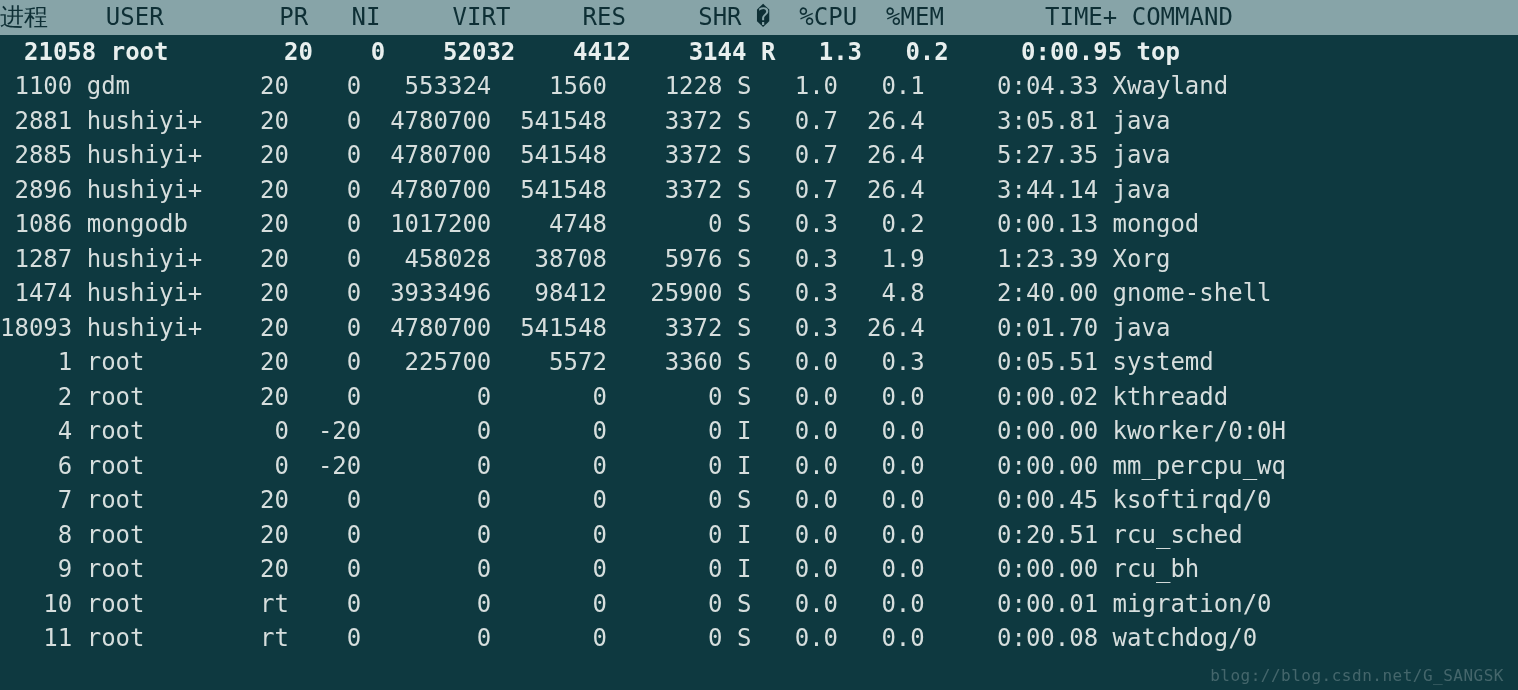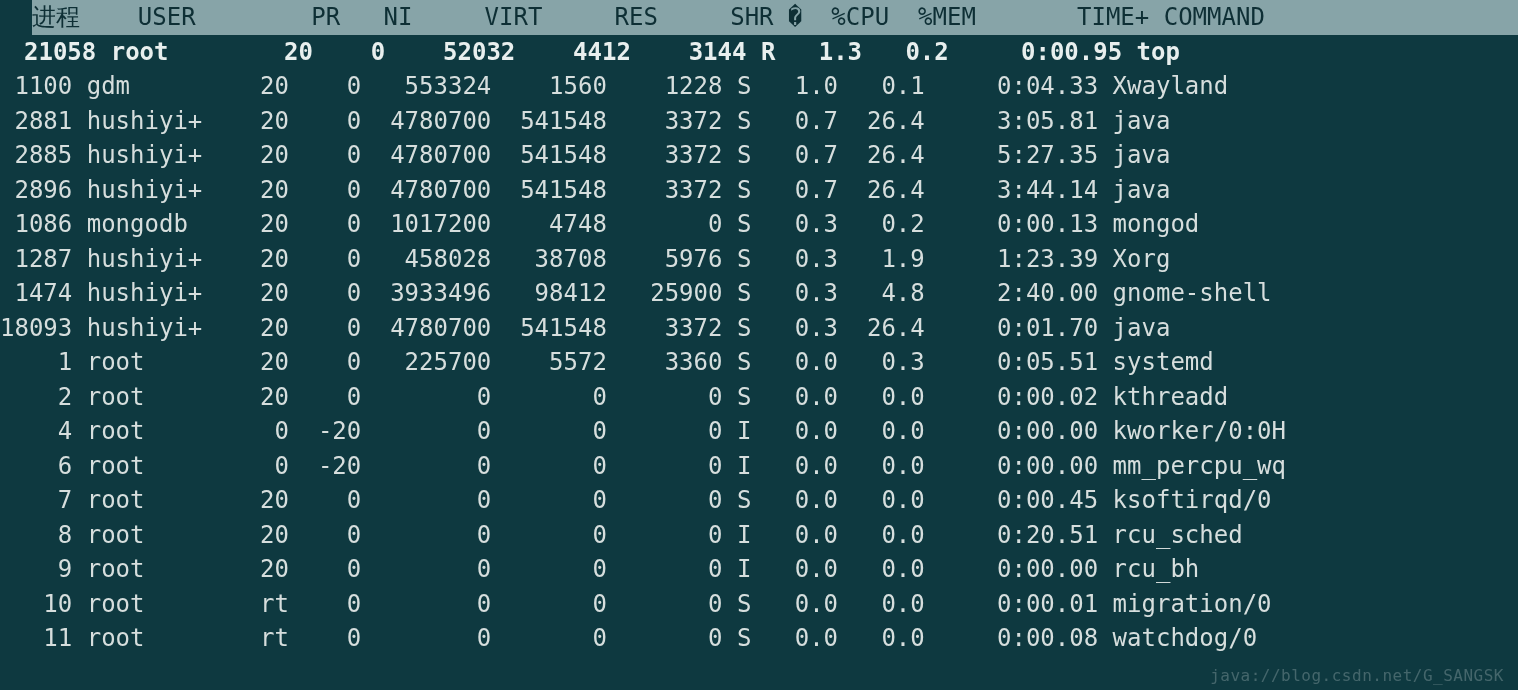--- a/index.html
+++ b/index.html
@@ -20,21 +20,20 @@
   }
   .row {
     height: 34.5px;
     line-height: 34.5px;
     padding: 0;
     margin: 0;
   }
   .header-row {
     background: #87a4a8;
     color: #0e2f35;
-    margin-left: 32px;
   }
   .bold-row {
     font-weight: 700;
     color: #e8efee;
     padding-left: 24px;
   }
   .watermark {
     position: absolute;
     right: 14px;
     bottom: 6px;
@@ -42,13 +41,13 @@
     color: rgba(210, 220, 220, 0.28);
     letter-spacing: 0.5px;
     font-family: "DejaVu Sans Mono", monospace;
     pointer-events: none;
   }
 </style>
 </head>
 <body>
 
 <div class="screen" id="screen"><div class="row header-row">进程    USER        PR   NI     VIRT     RES     SHR �  %CPU  %MEM       TIME+ COMMAND</div><div class="row bold-row">21058 root        20    0    52032    4412    3144 R   1.3   0.2     0:00.95 top</div><div class="row"> 1100 gdm         20    0   553324    1560    1228 S   1.0   0.1     0:04.33 Xwayland</div><div class="row"> 2881 hushiyi+    20    0  4780700  541548    3372 S   0.7  26.4     3:05.81 java</div><div class="row"> 2885 hushiyi+    20    0  4780700  541548    3372 S   0.7  26.4     5:27.35 java</div><div class="row"> 2896 hushiyi+    20    0  4780700  541548    3372 S   0.7  26.4     3:44.14 java</div><div class="row"> 1086 mongodb     20    0  1017200    4748       0 S   0.3   0.2     0:00.13 mongod</div><div class="row"> 1287 hushiyi+    20    0   458028   38708    5976 S   0.3   1.9     1:23.39 Xorg</div><div class="row"> 1474 hushiyi+    20    0  3933496   98412   25900 S   0.3   4.8     2:40.00 gnome-shell</div><div class="row">18093 hushiyi+    20    0  4780700  541548    3372 S   0.3  26.4     0:01.70 java</div><div class="row">    1 root        20    0   225700    5572    3360 S   0.0   0.3     0:05.51 systemd</div><div class="row">    2 root        20    0        0       0       0 S   0.0   0.0     0:00.02 kthreadd</div><div class="row">    4 root         0  -20        0       0       0 I   0.0   0.0     0:00.00 kworker/0:0H</div><div class="row">    6 root         0  -20        0       0       0 I   0.0   0.0     0:00.00 mm_percpu_wq</div><div class="row">    7 root        20    0        0       0       0 S   0.0   0.0     0:00.45 ksoftirqd/0</div><div class="row">    8 root        20    0        0       0       0 I   0.0   0.0     0:20.51 rcu_sched</div><div class="row">    9 root        20    0        0       0       0 I   0.0   0.0     0:00.00 rcu_bh</div><div class="row">   10 root        rt    0        0       0       0 S   0.0   0.0     0:00.01 migration/0</div><div class="row">   11 root        rt    0        0       0       0 S   0.0   0.0     0:00.08 watchdog/0</div></div>
-<div class="watermark">java://blog.csdn.net/G_SANGSK</div>
+<div class="watermark">blog://blog.csdn.net/G_SANGSK</div>
 
 </body></html>

